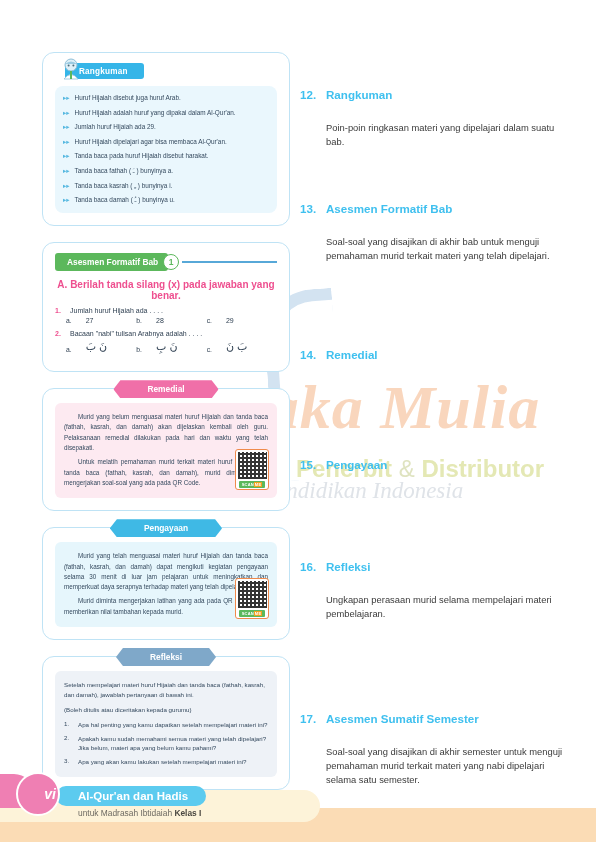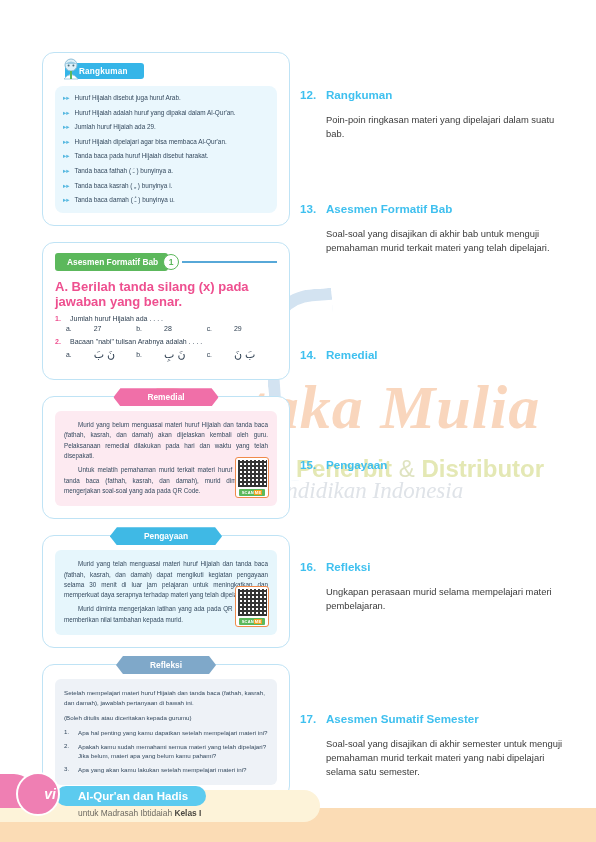--- a/index.html
+++ b/index.html
@@ -103,26 +103,26 @@
     border-radius: 3px;
   }
   .af-num {
     width: 16px; height: 16px; border-radius: 50%;
     background: #ffffff; border: 1.6px solid #5cb85c;
     color: #5cb85c; font-size: 8.5px; font-weight: 700;
     display: flex; align-items: center; justify-content: center;
     margin-left: -5px;
   }
   .af-rule { flex: 1; height: 1.4px; background: #57a8d8; margin-left: 3px; }
-  .qa-head { color: #ee4f8f; font-size: 13px; font-weight: 700; margin-bottom: 6px; }
+  .qa-head { color: #ee4f8f; font-size: 10px; font-weight: 700; margin-bottom: 6px; text-align: center; }
   .qa-row { display: flex; gap: 4px; margin-bottom: 3px; }
   .qa-n { color: #ee4f8f; font-size: 7px; font-weight: 700; flex: 0 0 11px; }
   .qa-q { font-size: 7px; color: #2d3e50; }
   .qa-opts { display: flex; margin: 1px 0 6px 11px; }
-  .qa-opt { flex: 1; font-size: 7px; color: #2d3e50; display: flex; gap: 22px; align-items: center; }
+  .qa-opt { flex: 1; font-size: 7px; color: #2d3e50; display: flex; gap: 14px; align-items: flex-end; }
   .qa-opt .lbl { font-size: 6.8px; }
   .qa-arab { font-size: 11px; letter-spacing: 1px; }
 
   
   .c-remedial { margin-top: 16px; padding: 14px 12px 12px 12px; }
   .ribbon {
     position: absolute; left: 50%; top: -9px; transform: translateX(-50%);
     color: #ffffff; font-size: 8.4px; font-weight: 700;
     padding: 4px 34px; white-space: nowrap;
     clip-path: polygon(7px 0, calc(100% - 7px) 0, 100% 50%, calc(100% - 7px) 100%, 7px 100%, 0 50%);
@@ -189,21 +189,21 @@
     background: #3fc0ef; color: #ffffff;
     text-align: center; font-size: 10.5px; font-weight: 700;
     padding: 4.5px 0; letter-spacing: .3px;
   }
   .sm-body { padding: 8px 12px 0 12px; }
 
   
   .ann { position: absolute; width: 268px; }
   .ann-title { color: #3fc0ef; font-size: 11.6px; font-weight: 700; display: flex; gap: 6px; }
   .ann-title .num { flex: 0 0 20px; }
-  .ann-body { font-size: 9.4px; color: #3b3b3b; line-height: 13.8px; margin-left: 26px; margin-top: 12px; }
+  .ann-body { font-size: 9.4px; color: #3b3b3b; line-height: 13.8px; margin-left: 26px; margin-top: 20px; }
 
   
   .footer { position: absolute; left: 0; bottom: 0; width: 596px; height: 62px; }
   .ft-band { position: absolute; left: 0; bottom: 0; width: 596px; height: 34px; background: #fbdcb5; }
   .ft-cream {
     position: absolute; left: 0; bottom: 20px; width: 320px; height: 32px;
     background: #fdf3d9; border-radius: 0 16px 16px 0;
   }
   .ft-pill {
     position: absolute; left: 56px; bottom: 36px;

